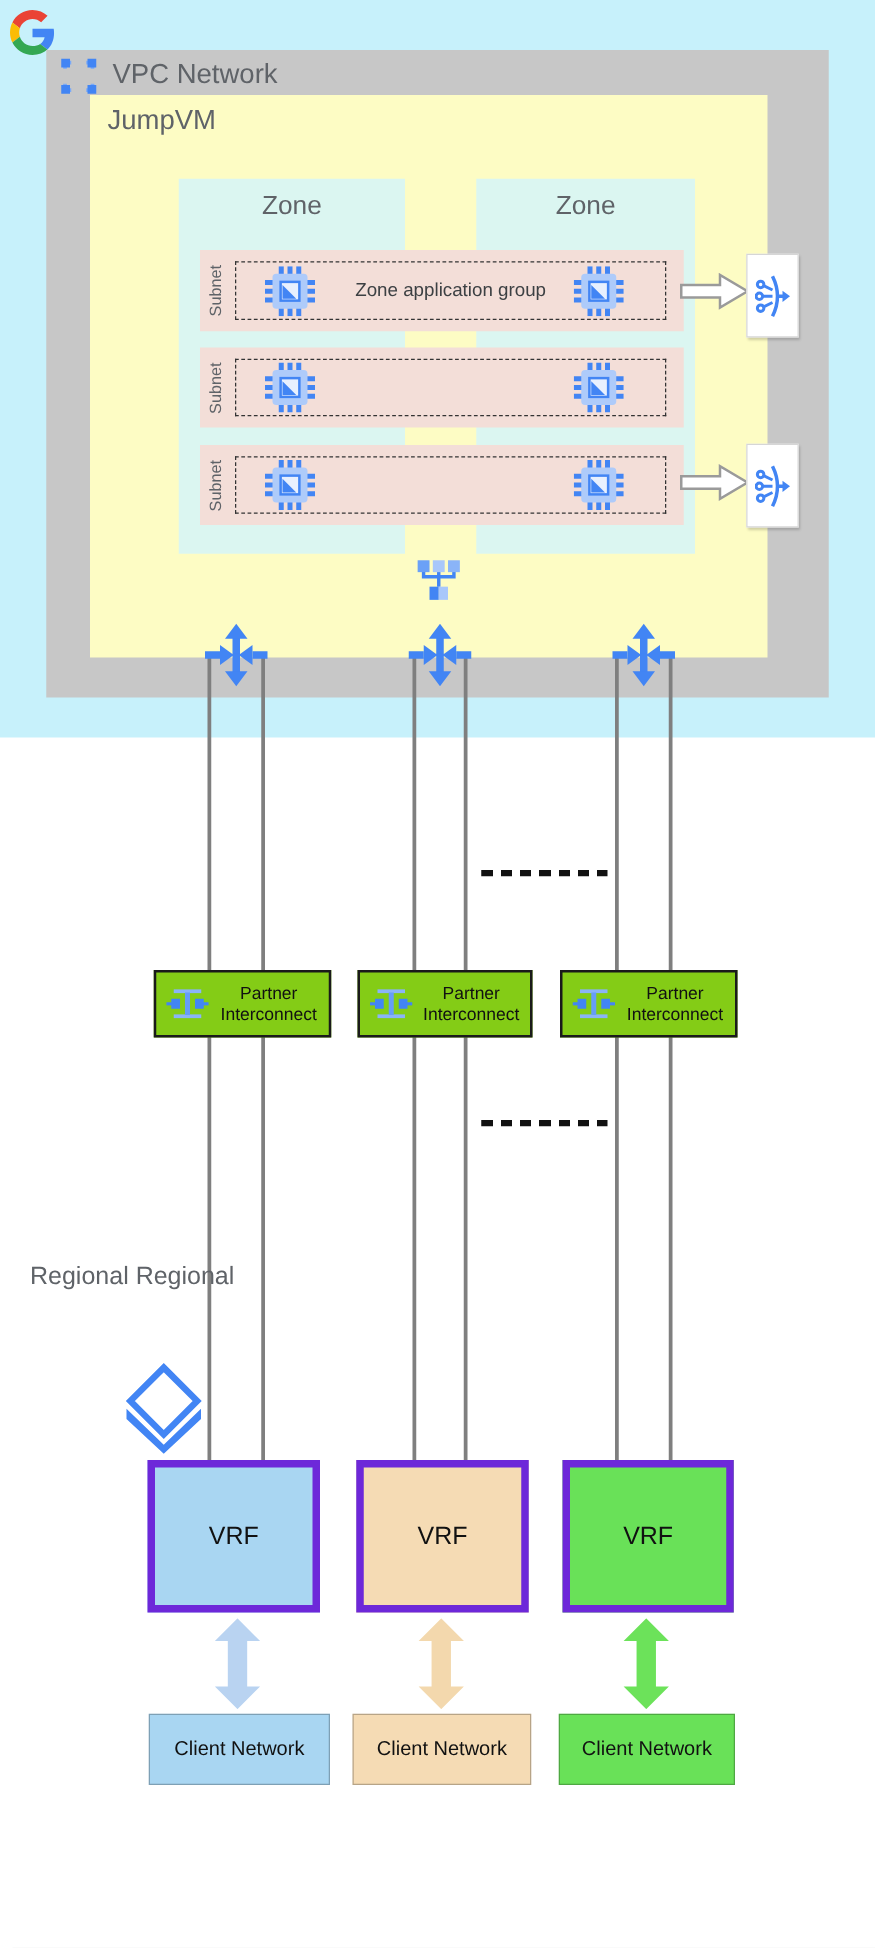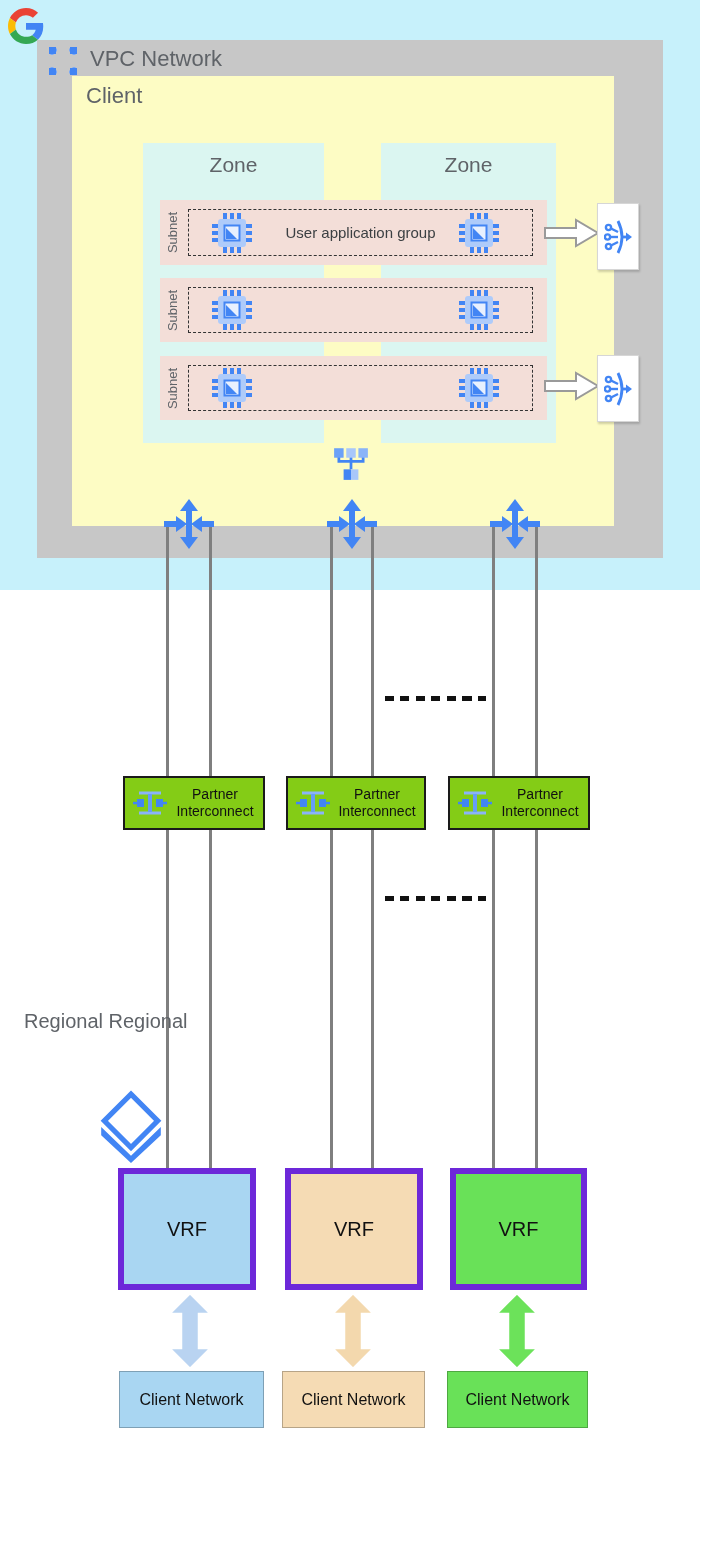--- a/index.html
+++ b/index.html
@@ -104,21 +104,21 @@
     <g fill="#4285f4">
       <rect x="2" y="2" width="7" height="7"></rect>
         <rect x="23" y="2" width="7" height="7"></rect>
       <rect x="2" y="23" width="7" height="7"></rect>
         <rect x="23" y="23" width="7" height="7"></rect>
     </g>
   </svg>
   <div class="abs vpc-label">VPC Network</div>
 
   <div class="abs region-box"></div>
-  <div class="abs region-label">Client</div>
+  <div class="abs region-label">JumpVM</div>
 
   <div class="abs zone z1">
     <div class="zone-label">Zone</div>
   </div>
   <div class="abs zone z2">
     <div class="zone-label">Zone</div>
   </div>
 
   <div class="abs subnet-row r1">
     <div class="subnet-side">
@@ -137,21 +137,21 @@
             <rect x="0" y="18" width="7" height="4"></rect>
             <rect x="0" y="25" width="7" height="4"></rect>
         <rect x="33" y="11" width="7" height="4"></rect>
             <rect x="33" y="18" width="7" height="4"></rect>
             <rect x="33" y="25" width="7" height="4"></rect>
           </g>
         <rect x="6" y="6" width="28" height="28" rx="3" fill="#aecbfa"></rect>
         <rect x="12.5" y="12.5" width="15" height="15" fill="#e8f0fe" stroke="#4285f4" stroke-width="2"></rect>
         <polygon points="14,15 14,26 25,26" fill="#4285f4"></polygon>
       </svg>
-      <div class="group-label">User application group</div>
+      <div class="group-label">Zone application group</div>
       <svg class="chip right" viewBox="0 0 40 40">
         <g fill="#4285f4">
             <rect x="11" y="0" width="4" height="7"></rect>
             <rect x="18" y="0" width="4" height="7"></rect>
             <rect x="25" y="0" width="4" height="7"></rect>
         <rect x="11" y="33" width="4" height="7"></rect>
             <rect x="18" y="33" width="4" height="7"></rect>
             <rect x="25" y="33" width="4" height="7"></rect>
         <rect x="0" y="11" width="7" height="4"></rect>
             <rect x="0" y="18" width="7" height="4"></rect>

